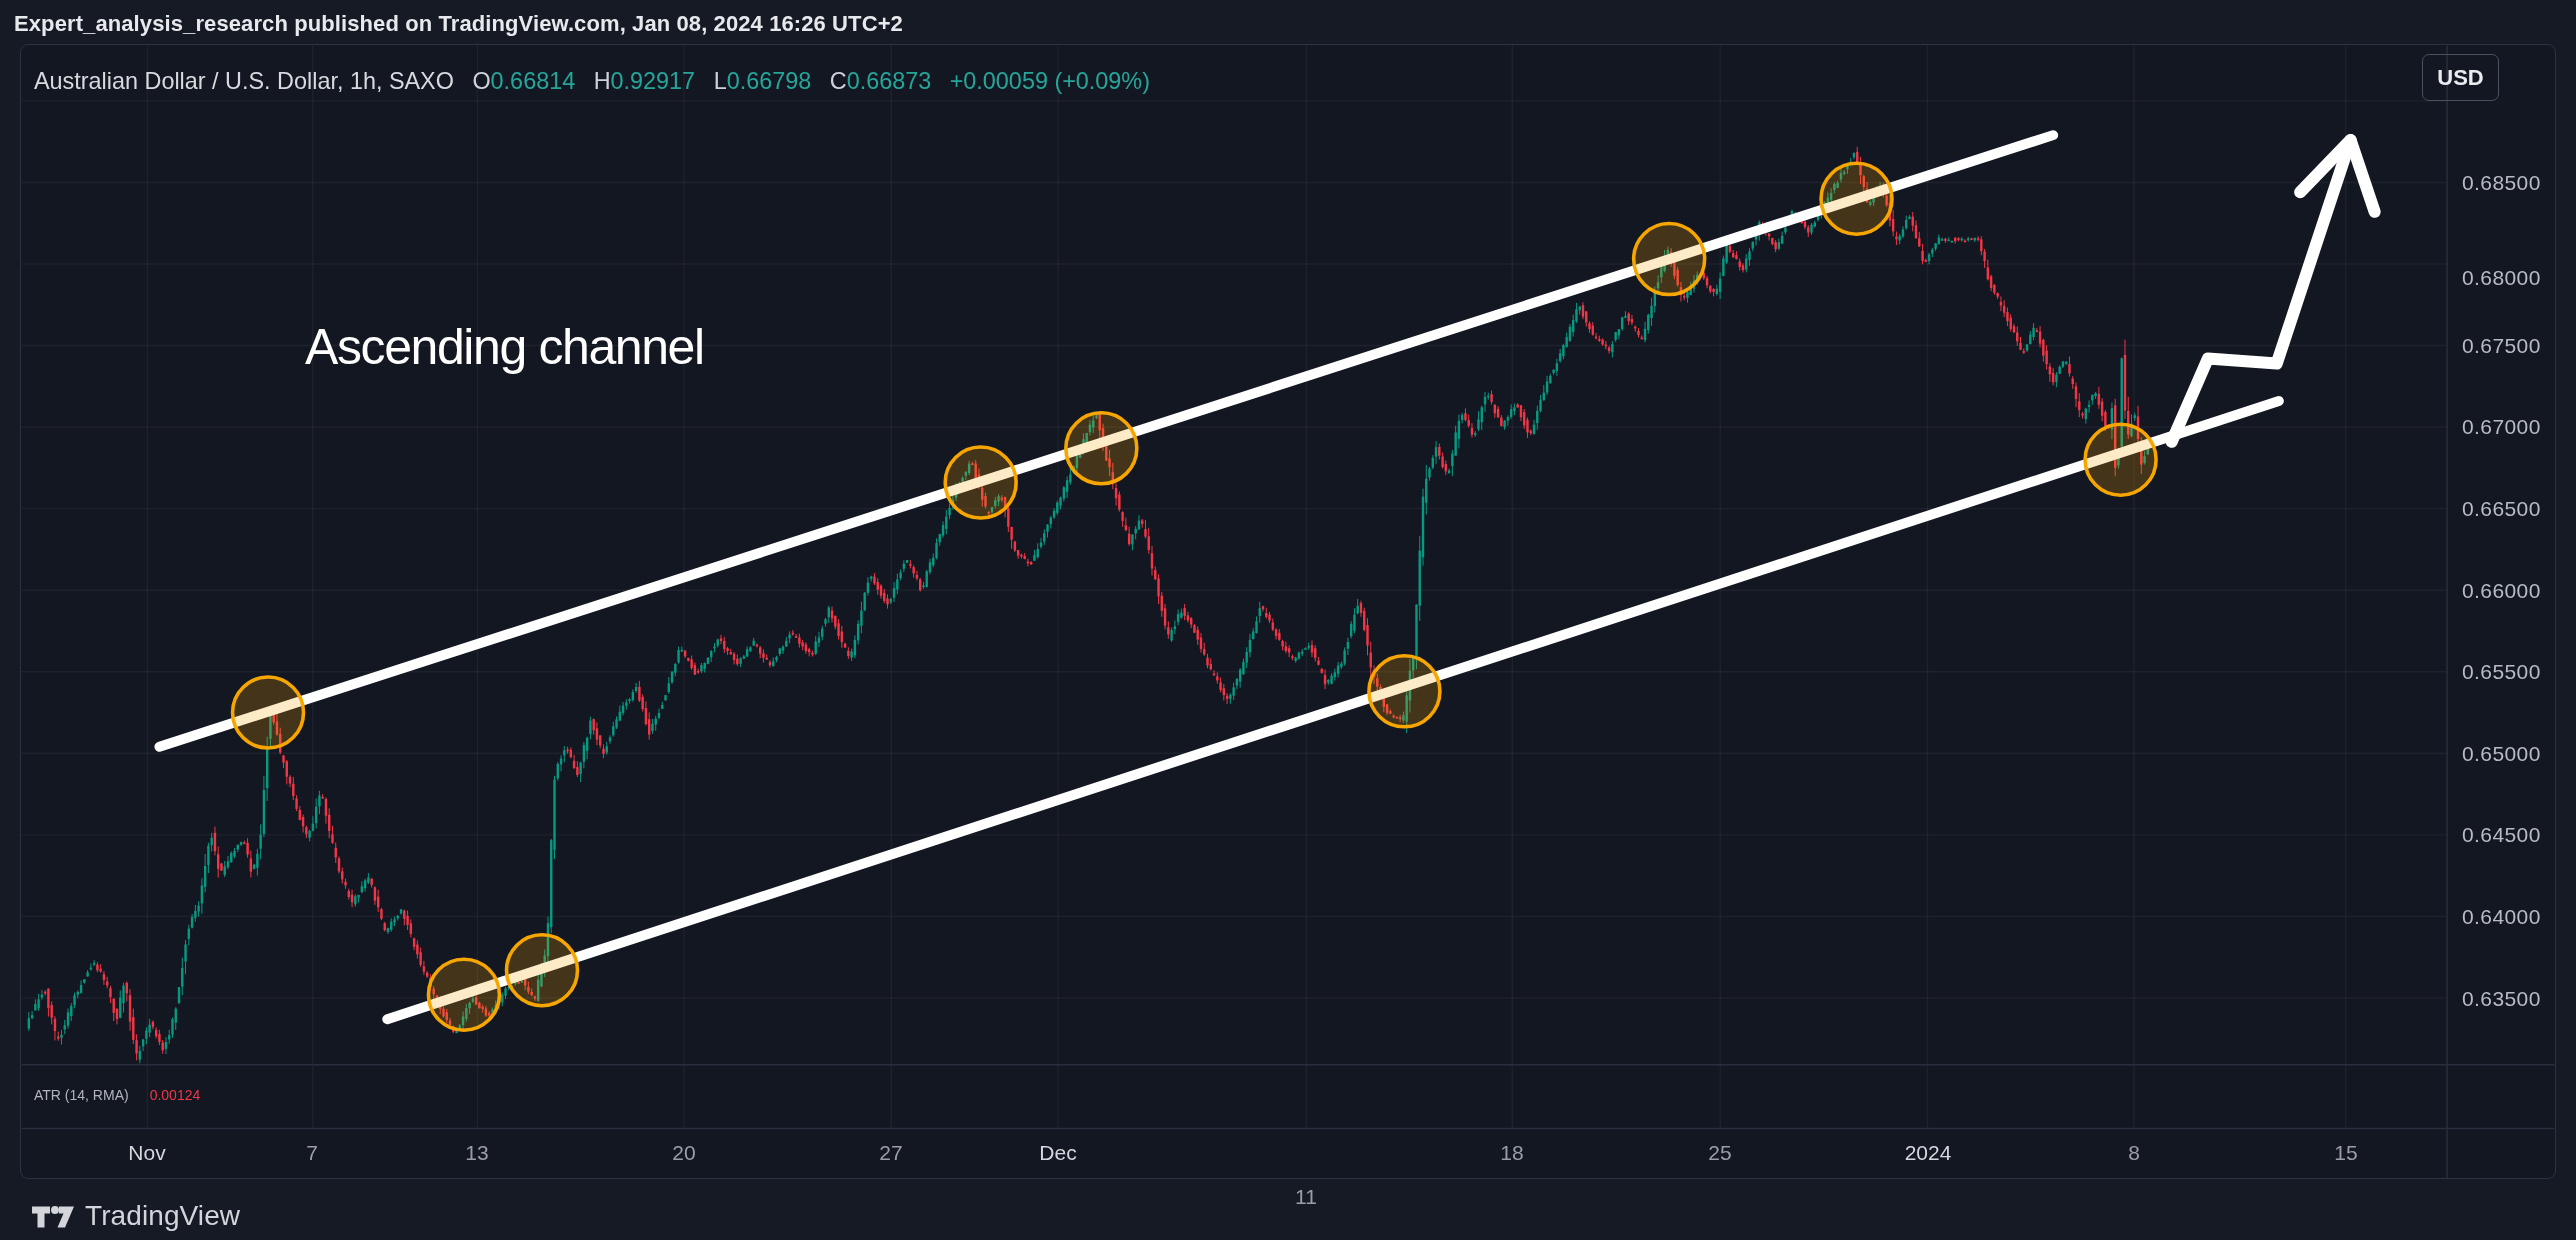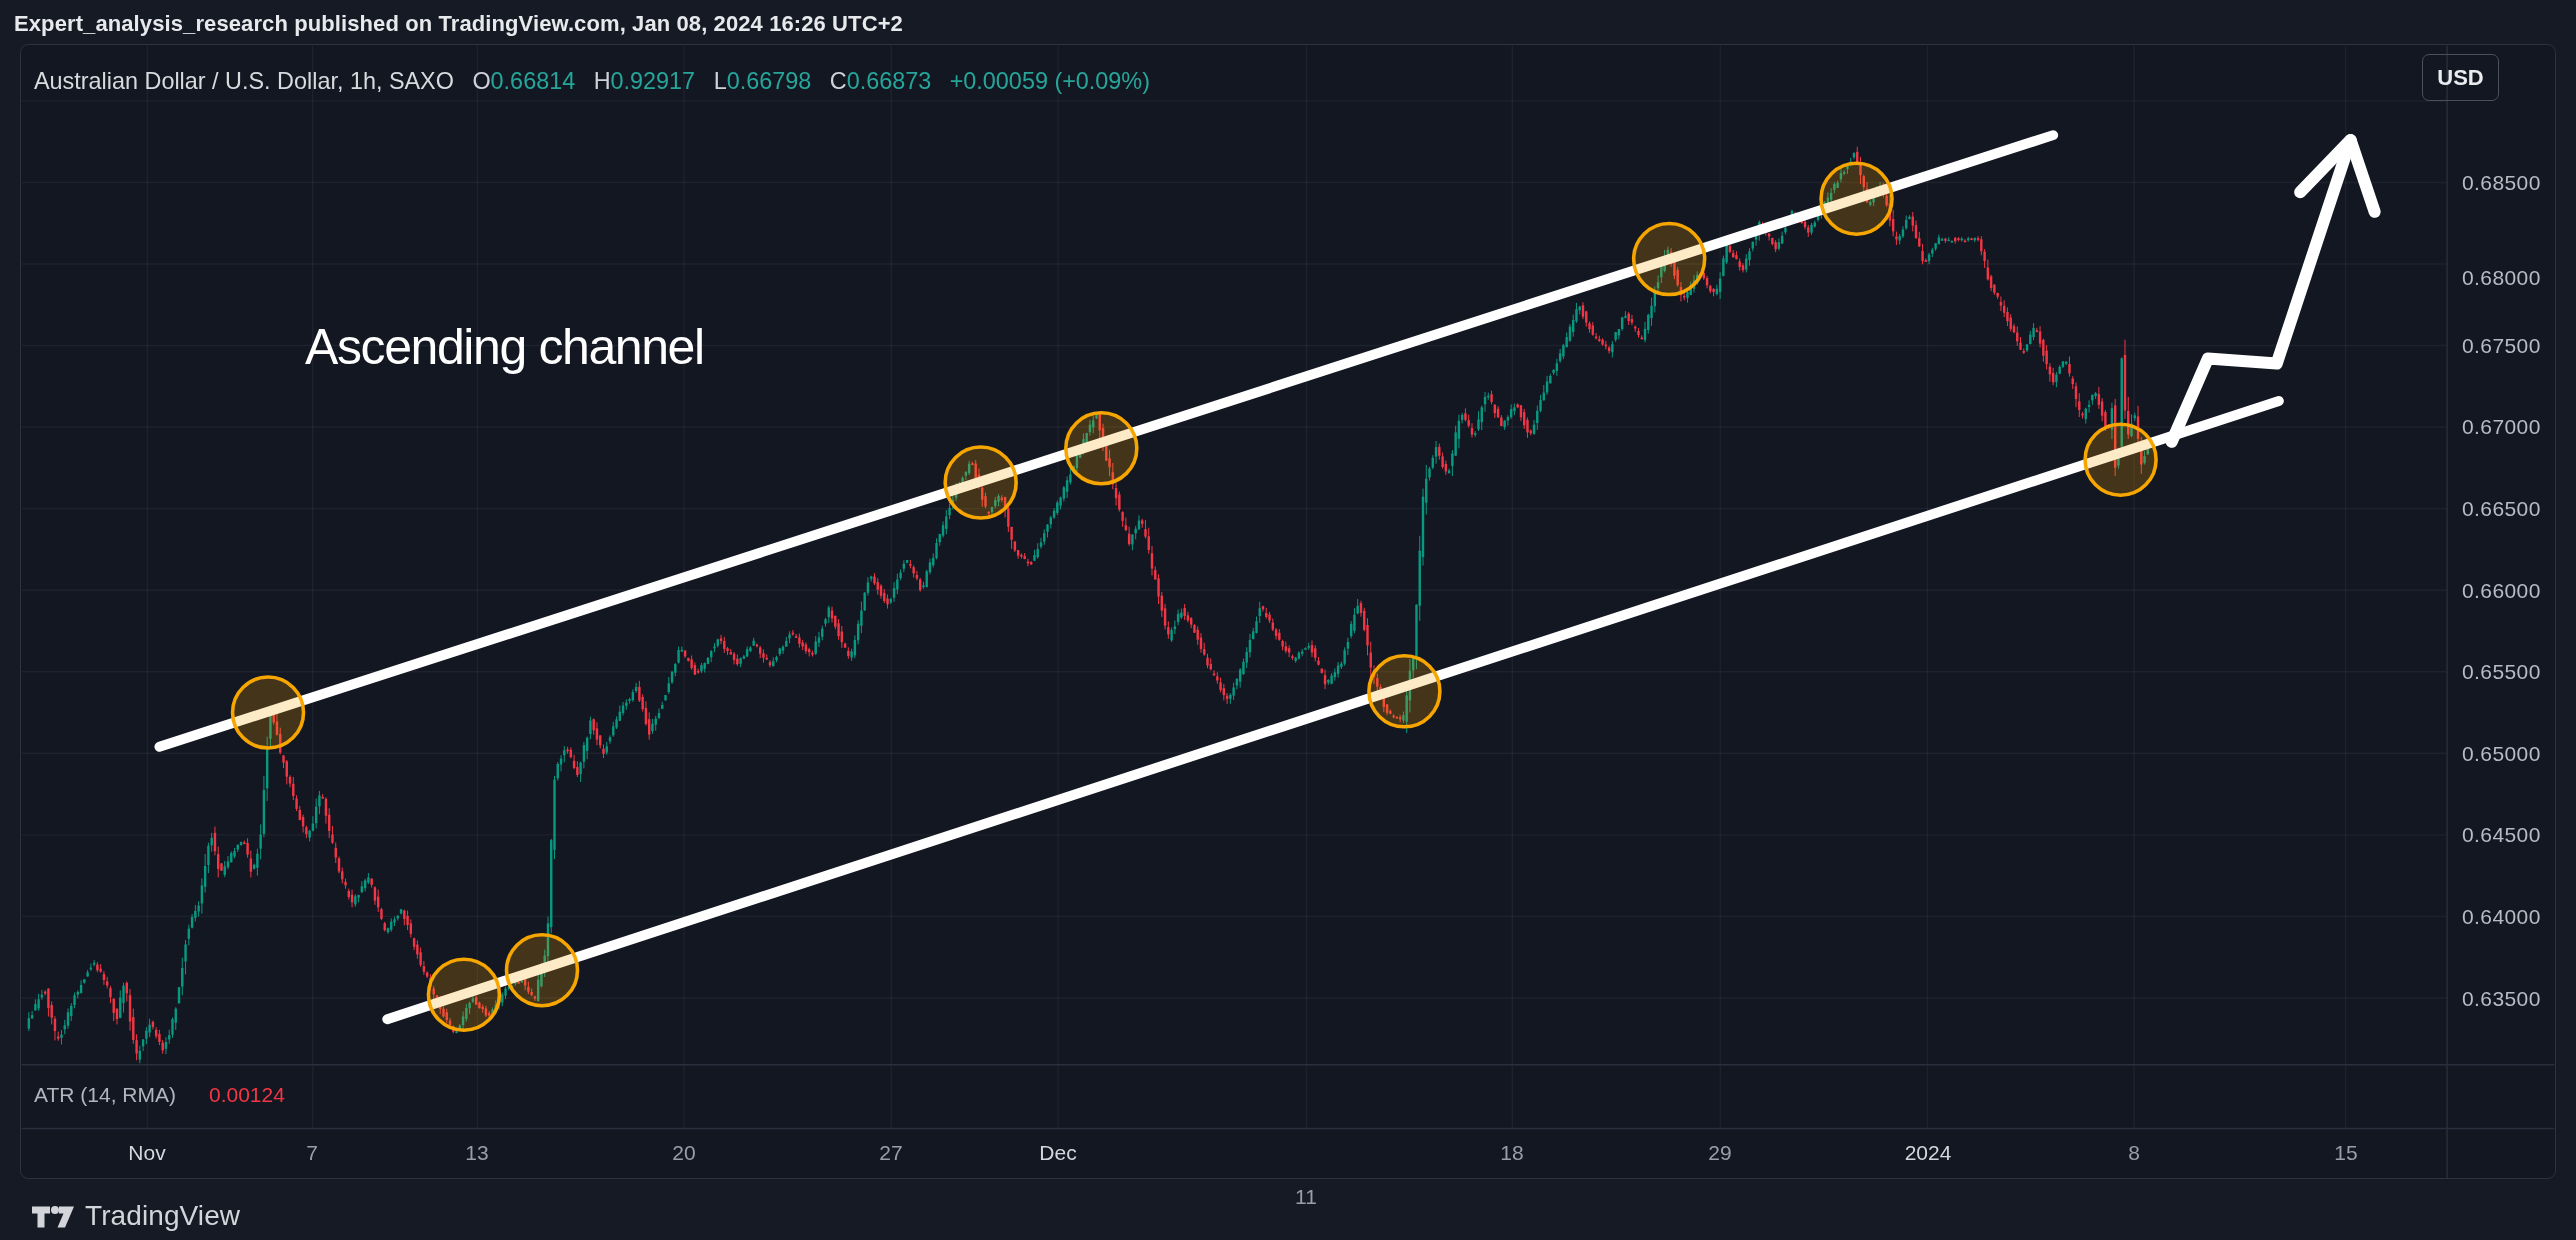--- a/index.html
+++ b/index.html
@@ -47,21 +47,21 @@
     position:absolute; left:2462px; height:25.6px; line-height:25.6px;
     font-size:21px; color:#b8bbc4; letter-spacing:0.4px; white-space:nowrap;
   }
   .tlabel {
     position:absolute; top:1140px; height:25.6px; line-height:25.6px;
     font-size:21px; color:#9b9ea8; transform:translateX(-50%); white-space:nowrap;
   }
   .tlabel.major { color:#d5d7dd; }
   .atr-row {
     position:absolute; left:34px; top:1081px; height:28px;
-    display:flex; align-items:center; gap:33px; font-size:21px;
+    display:flex; align-items:center; gap:21px; font-size:14px;
   }
   .atr-row .atr-label { color:#b2b5be; }
   .atr-row .atr-value { color:#f23645; }
   .logo-row {
     position:absolute; left:31px; top:1196px; height:40px;
     display:flex; align-items:center; gap:10px;
   }
   .logo-row .logo-text { font-size:28px; font-weight:400; color:#d3d5da; letter-spacing:0.1px; }
   .axis-layer, .text-layer { position:absolute; left:0; top:0; width:100%; height:100%; pointer-events:none; }
 </style>
@@ -1447,21 +1447,21 @@
     <div class="plabel" style="top: 904px;">0.64000</div>
     <div class="plabel" style="top: 986px;">0.63500</div>
     <div class="tlabel major" style="left: 147px;">Nov</div>
     <div class="tlabel" style="left: 312px;">7</div>
     <div class="tlabel" style="left: 477px;">13</div>
     <div class="tlabel" style="left: 684px;">20</div>
     <div class="tlabel" style="left: 891px;">27</div>
     <div class="tlabel major" style="left: 1058px;">Dec</div>
     <div class="tlabel" style="left: 1306px; margin-top: 44px;">11</div>
     <div class="tlabel" style="left: 1512px;">18</div>
-    <div class="tlabel" style="left: 1720px;">29</div>
+    <div class="tlabel" style="left: 1720px;">25</div>
     <div class="tlabel major" style="left: 1928px;">2024</div>
     <div class="tlabel" style="left: 2134px;">8</div>
     <div class="tlabel" style="left: 2346px;">15</div>
   </div>
 
 <div class="title-row">
   <span class="sym">Australian Dollar / U.S. Dollar, 1h, SAXO</span>
   <span class="ohlc-item">
       <span class="lbl">O</span>
       <span class="val">0.66814</span>

